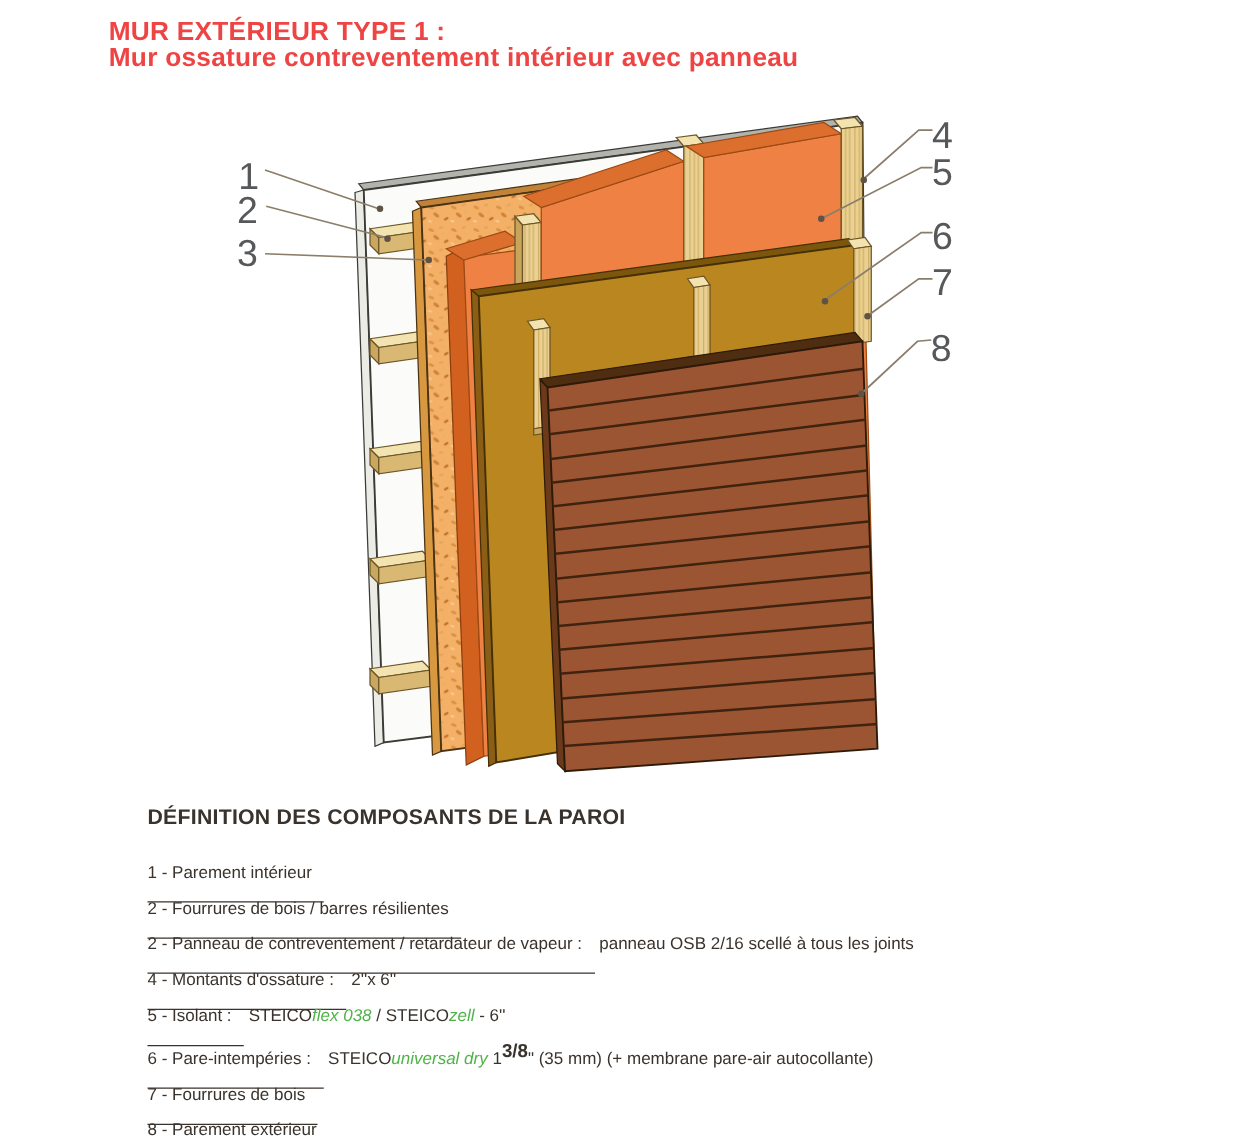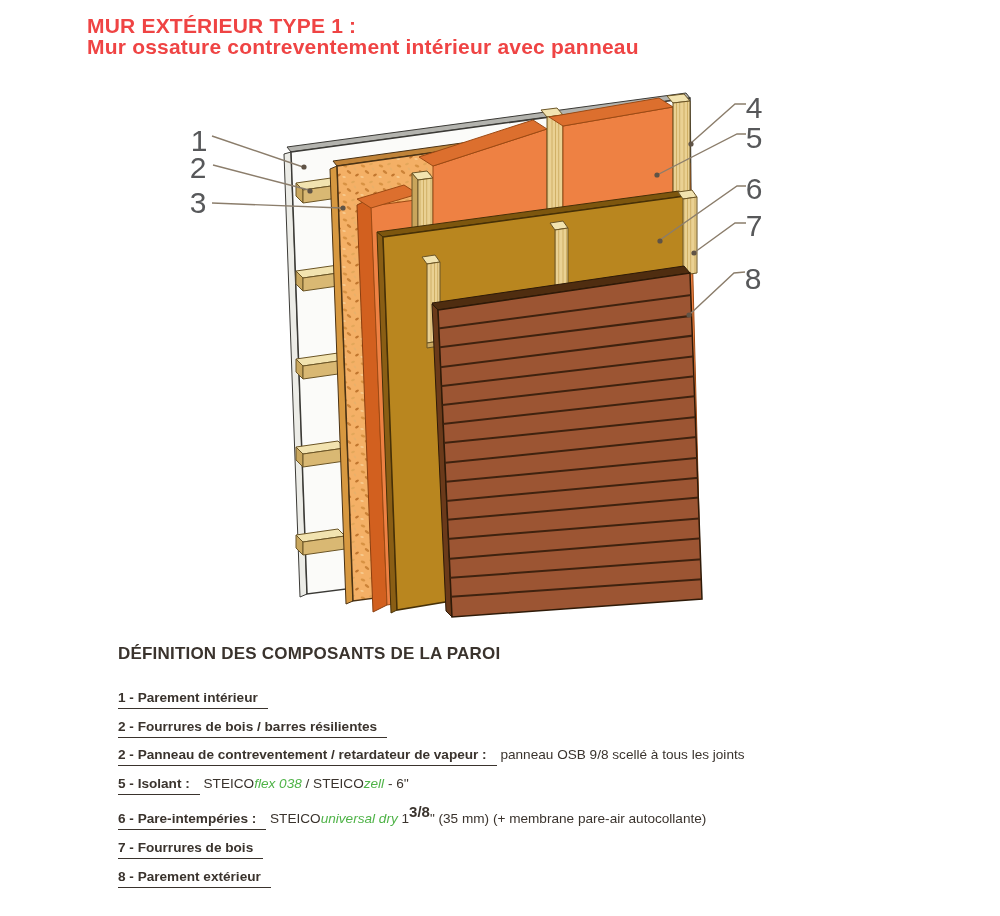--- a/index.html
+++ b/index.html
@@ -2,21 +2,21 @@
 <html><head>
 <meta charset="utf-8">
 <style>
   html,body{margin:0;padding:0;background:#ffffff;}
   body{width:1000px;height:916px;position:relative;font-family:"Liberation Sans",sans-serif;color:#3A332D;overflow:hidden;}
   .title{position:absolute;top:15px;left:87px;right:0;text-align:left;font-weight:bold;font-size:21px;line-height:21px;color:#ef4444;letter-spacing:0.2px;}
   .diagram-svg{position:absolute;left:0;top:0;width:1000px;height:916px;}
   .legend{position:absolute;left:118px;top:644px;width:790px;}
   .legend-heading{font-size:17px;font-weight:bold;margin:0 0 26px 0;letter-spacing:0.2px;}
   .legend-item{font-size:13.6px;line-height:15.5px;margin-bottom:13.2px;white-space:nowrap;}
-  .legend-item .lbl{font-weight:bold;border-bottom:1.6px solid #3A332D;padding-bottom:3px;padding-right:10px;}
+  .legend-item .lbl{font-weight:normal;border-bottom:1.6px solid #3A332D;padding-bottom:16px;padding-right:10px;}
   .seg-plain{font-weight:normal;}
   .seg-brand{color:#4FB348;font-style:italic;font-weight:normal;margin-top:44px;}
   sup.seg-sup{font-size:15px;font-weight:bold;}
   svg text.callout-num{font-family:"Liberation Sans",sans-serif;font-size:30px;fill:#57585A;}
 </style>
 </head>
 <body>
 
 <div class="title">
   <div>MUR EXTÉRIEUR TYPE 1 :</div>
@@ -175,18 +175,19 @@
     <text class="callout-num" x="754" y="199">6</text>
     <text class="callout-num" x="754" y="236">7</text>
     <text class="callout-num" x="753" y="289">8</text>
   </g>
 </svg>
 
 <div class="legend">
   <h2 class="legend-heading">DÉFINITION DES COMPOSANTS DE LA PAROI</h2>
   <div class="legend-item"><span class="lbl">1 - Parement intérieur</span><span></span></div>
   <div class="legend-item"><span class="lbl">2 - Fourrures de bois / barres résilientes</span><span></span></div>
-  <div class="legend-item"><span class="lbl">2 - Panneau de contreventement / retardateur de vapeur :</span><span><span class="seg-plain"> panneau OSB 9/8 scellé à tous les joints</span></span></div>
+  <div class="legend-item"><span class="lbl">2 - Panneau de contreventement / retardateur de vapeur :</span><span><span class="seg-plain"> panneau OSB 2/16 scellé à tous les joints</span></span></div>
+  <div class="legend-item"><span class="lbl">4 - Montants d'ossature :</span><span><span class="seg-plain"> 2''x 6''</span></span></div>
   <div class="legend-item"><span class="lbl">5 - Isolant :</span><span><span class="seg-plain"> STEICO</span><span class="seg-brand">flex 038</span><span class="seg-plain"> / STEICO</span><span class="seg-brand">zell</span><span class="seg-plain"> - 6''</span></span></div>
   <div class="legend-item"><span class="lbl">6 - Pare-intempéries :</span><span><span class="seg-plain"> STEICO</span><span class="seg-brand">universal dry</span><span class="seg-plain"> 1</span><sup class="seg-sup">3/8</sup><span class="seg-plain">" (35 mm) (+ membrane pare-air autocollante)</span></span></div>
   <div class="legend-item"><span class="lbl">7 - Fourrures de bois</span><span></span></div>
   <div class="legend-item"><span class="lbl">8 - Parement extérieur</span><span></span></div>
 </div>
 
 </body></html>

